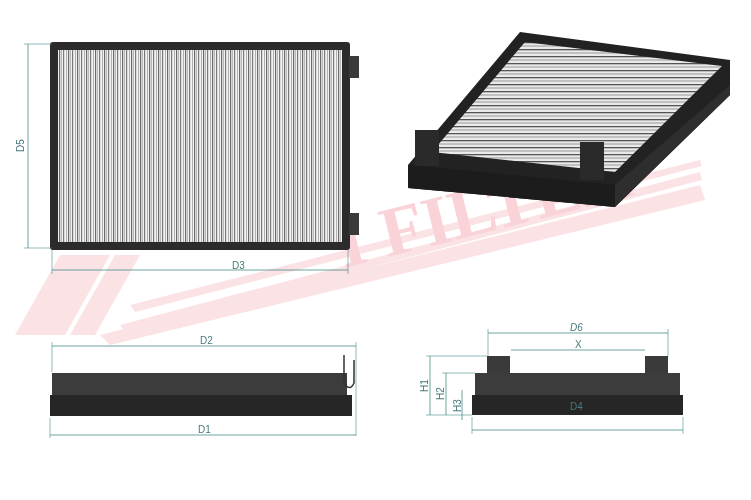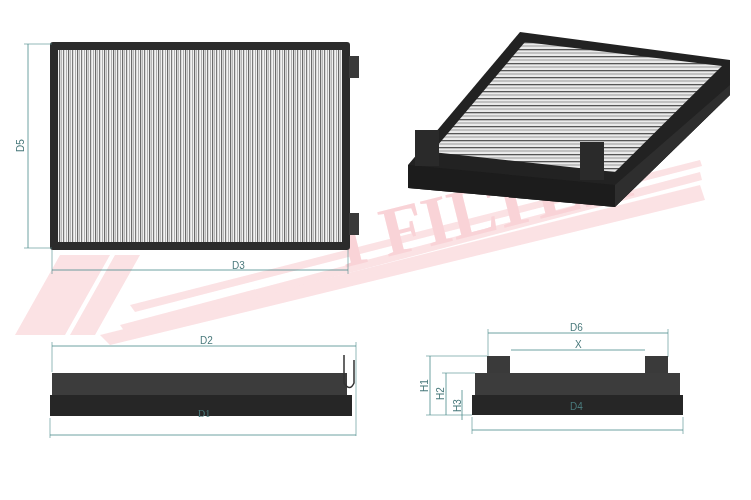--- a/index.html
+++ b/index.html
@@ -66,39 +66,39 @@
   <line x1="52" y1="346" x2="356" y2="346" stroke="#4a8a8c" stroke-width="0.8"></line>
   <line x1="52" y1="342" x2="52" y2="372" stroke="#4a8a8c" stroke-width="0.6"></line>
   <line x1="356" y1="342" x2="356" y2="436" stroke="#4a8a8c" stroke-width="0.6"></line>
   <rect x="52" y="373" width="295" height="22" fill="#3c3c3c"></rect>
   <rect x="50" y="395" width="302" height="21" fill="#262626"></rect>
   <path d="M344,355 L344,383 Q350,392 354,383 L354,360" stroke="#333" stroke-width="1.5" fill="none"></path>
   <line x1="50" y1="435" x2="356" y2="435" stroke="#4a8a8c" stroke-width="0.8"></line>
   <line x1="50" y1="418" x2="50" y2="438" stroke="#4a8a8c" stroke-width="0.6"></line>
 </svg>
 <div class="lbl" style="left:200px;top:335px;">D2</div>
-<div class="lbl" style="left:198px;top:408px;font-family:Liberation Serif, serif;">D1</div>
+<div class="lbl" style="left:198px;top:424px;">D1</div>
 
 <svg width="751" height="500">
   <line x1="488" y1="333" x2="668" y2="333" stroke="#4a8a8c" stroke-width="0.8"></line>
   <line x1="488" y1="329" x2="488" y2="357" stroke="#4a8a8c" stroke-width="0.6"></line>
   <line x1="668" y1="329" x2="668" y2="357" stroke="#4a8a8c" stroke-width="0.6"></line>
   <line x1="511" y1="350" x2="645" y2="350" stroke="#4a8a8c" stroke-width="0.8"></line>
   <rect x="487" y="356" width="23" height="17" fill="#3a3a3a"></rect>
   <rect x="645" y="356" width="23" height="17" fill="#3a3a3a"></rect>
   <rect x="475" y="373" width="205" height="22" fill="#3c3c3c"></rect>
   <rect x="472" y="395" width="211" height="20" fill="#262626"></rect>
   <line x1="430" y1="356" x2="430" y2="415" stroke="#4a8a8c" stroke-width="0.8"></line>
   <line x1="446" y1="373" x2="446" y2="415" stroke="#4a8a8c" stroke-width="0.8"></line>
   <line x1="462" y1="390" x2="462" y2="420" stroke="#4a8a8c" stroke-width="0.8"></line>
   <line x1="426" y1="356" x2="487" y2="356" stroke="#4a8a8c" stroke-width="0.6"></line>
   <line x1="442" y1="373" x2="475" y2="373" stroke="#4a8a8c" stroke-width="0.6"></line>
   <line x1="426" y1="415" x2="472" y2="415" stroke="#4a8a8c" stroke-width="0.6"></line>
   <line x1="472" y1="430" x2="683" y2="430" stroke="#4a8a8c" stroke-width="0.8"></line>
   <line x1="472" y1="417" x2="472" y2="434" stroke="#4a8a8c" stroke-width="0.6"></line>
   <line x1="683" y1="417" x2="683" y2="434" stroke="#4a8a8c" stroke-width="0.6"></line>
 </svg>
-<div class="lbl" style="left:570px;top:322px;">D6</div>
+<div class="lbl" style="left:570px;top:322px;font-style:italic;">D6</div>
 <div class="lbl" style="left:575px;top:339px;">X</div>
 <div class="lbl" style="left:570px;top:401px;">D4</div>
 <div class="lbl vlbl" style="left:418px;top:380px;">H1</div>
 <div class="lbl vlbl" style="left:434px;top:388px;">H2</div>
 <div class="lbl vlbl" style="left:451px;top:400px;">H3</div>
 
 </body></html>

